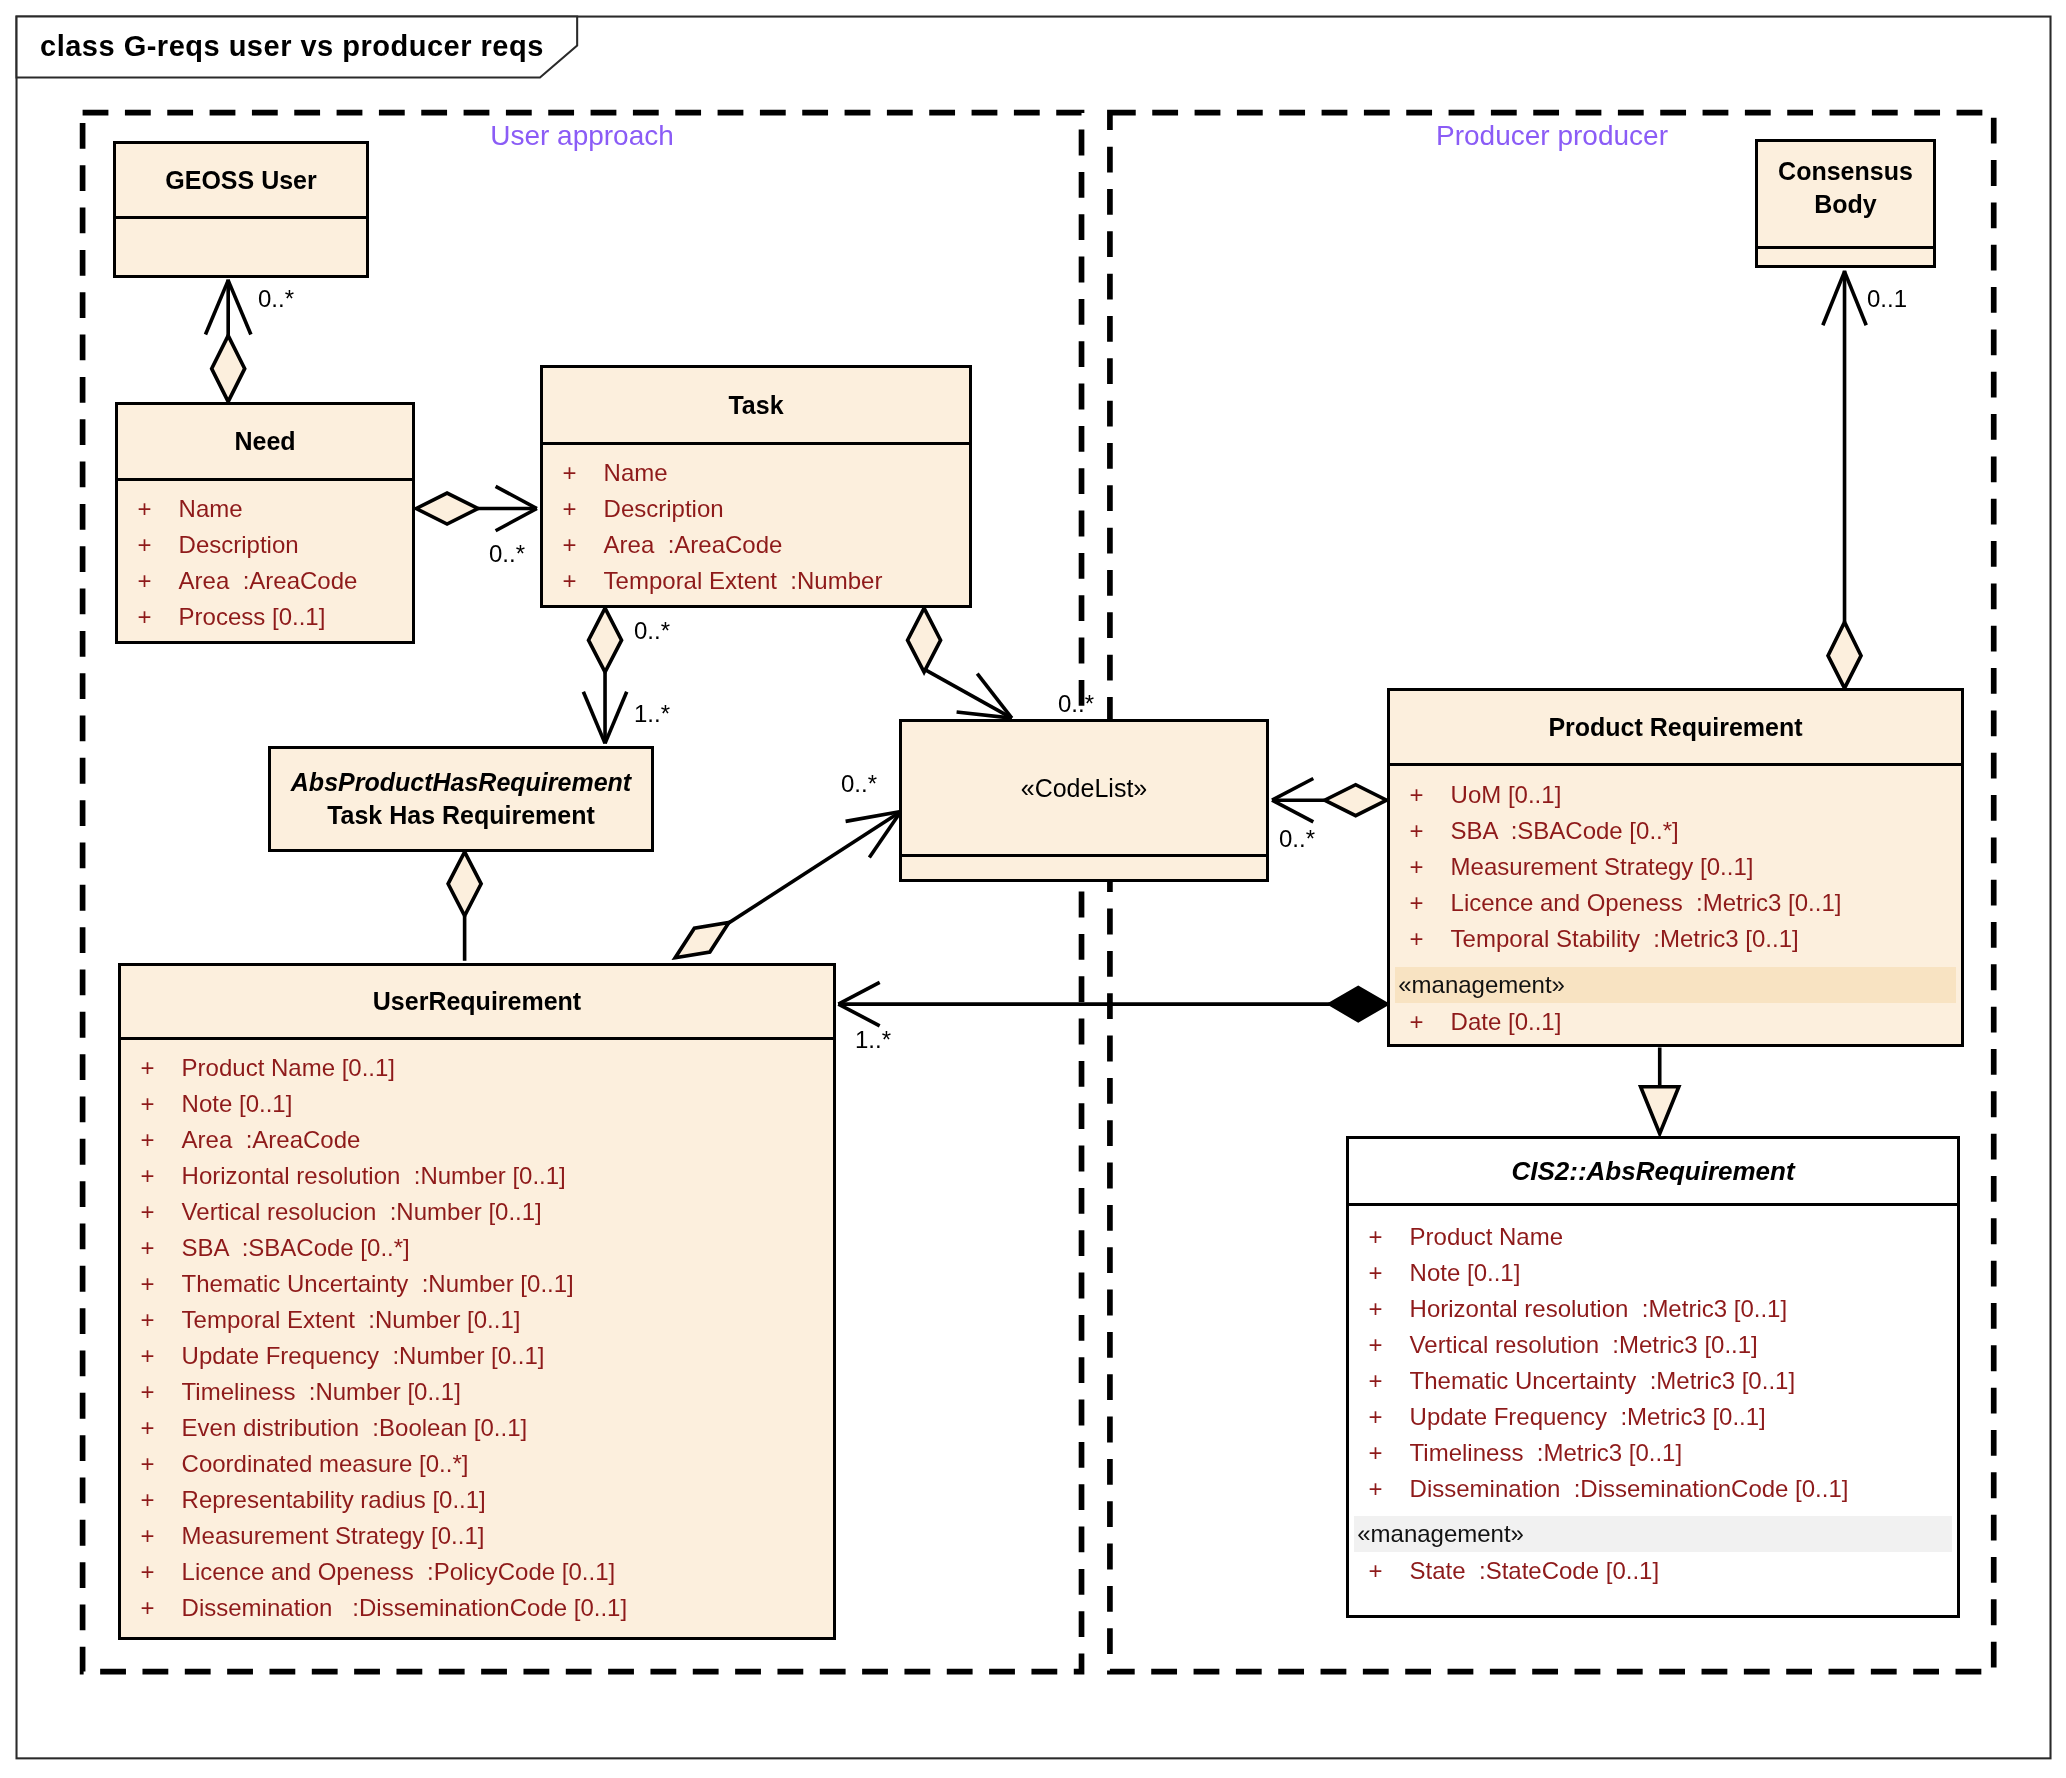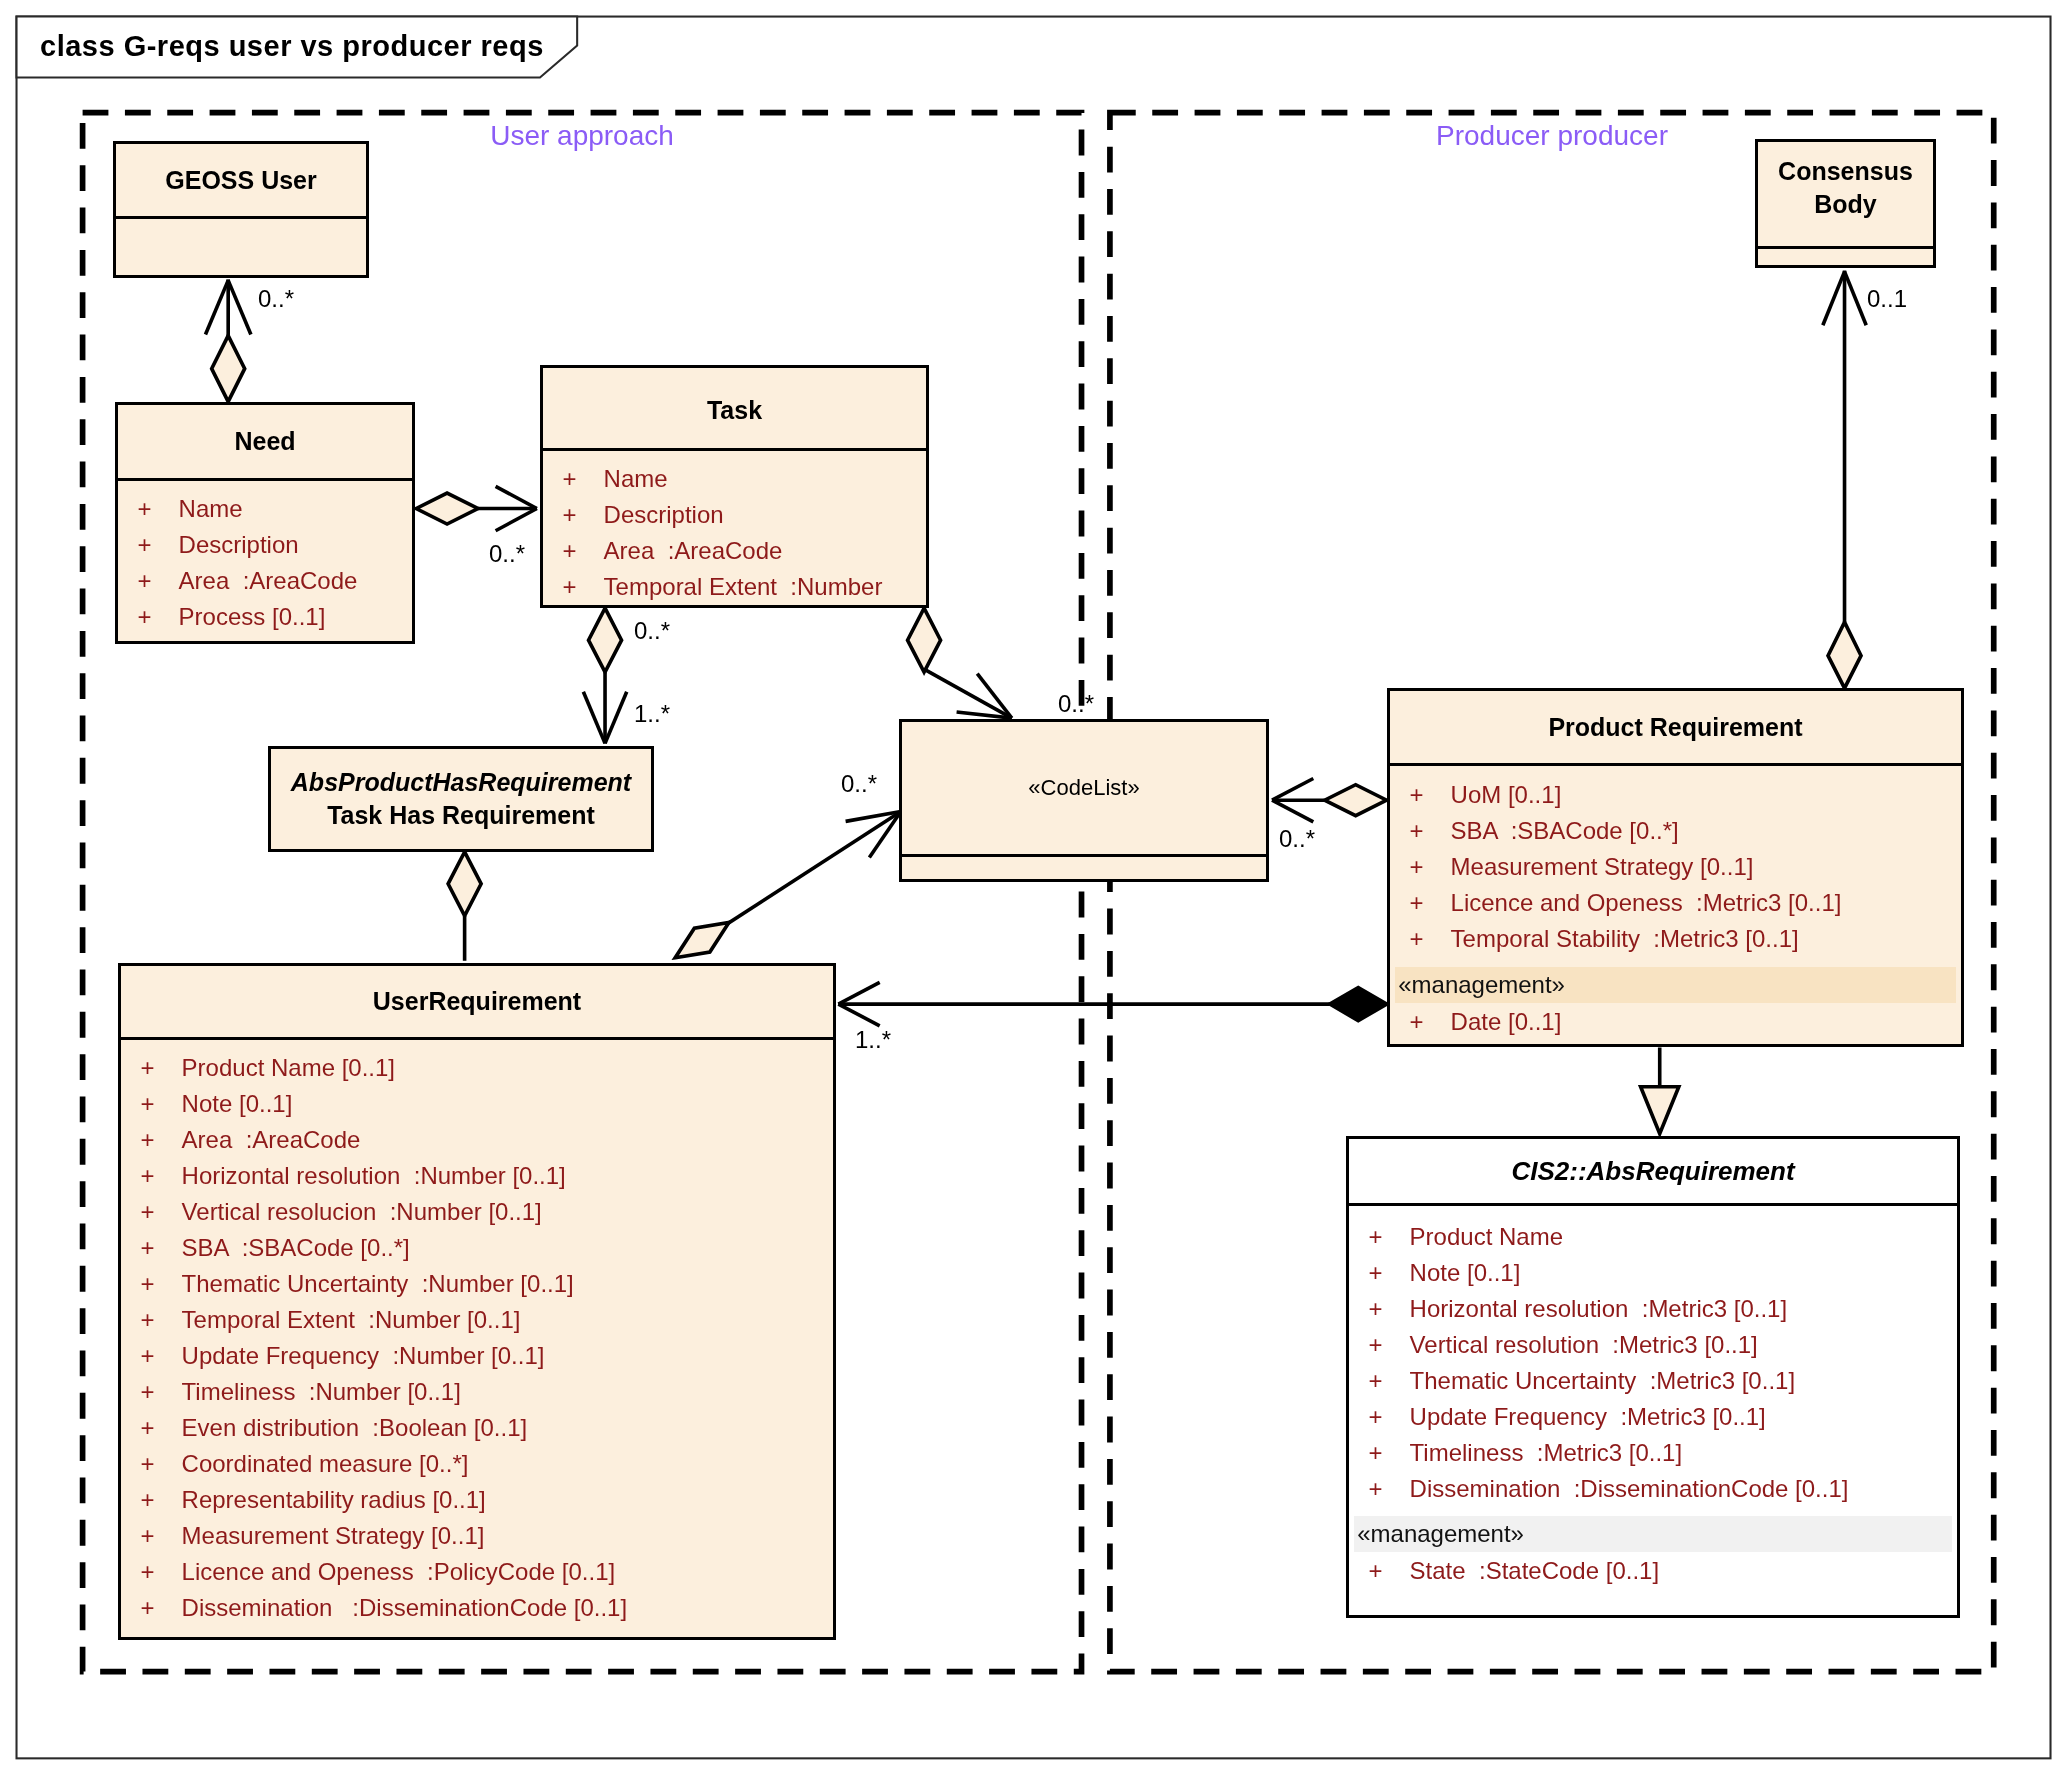--- a/index.html
+++ b/index.html
@@ -22,21 +22,21 @@
     box-sizing:border-box;display:flex;flex-direction:column;
   }
   .uml-class.white{background:#ffffff;}
   .title{
     display:flex;flex-direction:column;justify-content:center;align-items:center;
     flex:0 0 auto;box-sizing:border-box;
   }
   .title .name{font-size:25px;font-weight:bold;color:#000;text-align:center;line-height:33px;}
   .title .name.big{font-size:26px;}
   .title .abstract{font-style:italic;}
-  .title .stereotype{font-size:22px;font-weight:500;color:#000;line-height:32px;}
+  .title .stereotype{font-size:25px;font-weight:500;color:#000;line-height:32px;}
   .sep{border-top:3.6px solid #000;flex:0 0 auto;}
   .attrs{box-sizing:border-box;padding-top:10.3px;}
   .attr-row{display:flex;align-items:center;height:36px;}
   .attr-row .vis{flex:0 0 41px;padding-left:19.6px;color:#8e1a1a;font-size:24px;}
   .attr-row .attr-text{color:#8e1a1a;font-size:24px;white-space:pre;}
   .mgmt-band{
     margin:9.3px 5.2px 0 5.2px;height:36px;display:flex;align-items:center;
     padding-left:3px;font-size:24px;color:#111;box-sizing:border-box;
   }
   .mgmt-band.peach{background:#f8e3c2;}
@@ -156,21 +156,21 @@
         <span class="vis">+</span>
         <span class="attr-text">Area  :AreaCode</span>
       </div>
       <div class="attr-row">
         <span class="vis">+</span>
         <span class="attr-text">Process [0..1]</span>
       </div>
     </div>
 </div>
 
-<div class="uml-class" style="left:540px;top:365px;width:389px;height:243px;justify-content:flex-end;">
+<div class="uml-class" style="left:540px;top:365px;width:432px;height:243px;">
   <div class="title" style="height:74px;">
     <div class="name">Task</div>
   </div>
   <div class="sep"></div>
   <div class="attrs">
       <div class="attr-row">
         <span class="vis">+</span>
         <span class="attr-text">Name</span>
       </div>
       <div class="attr-row">

